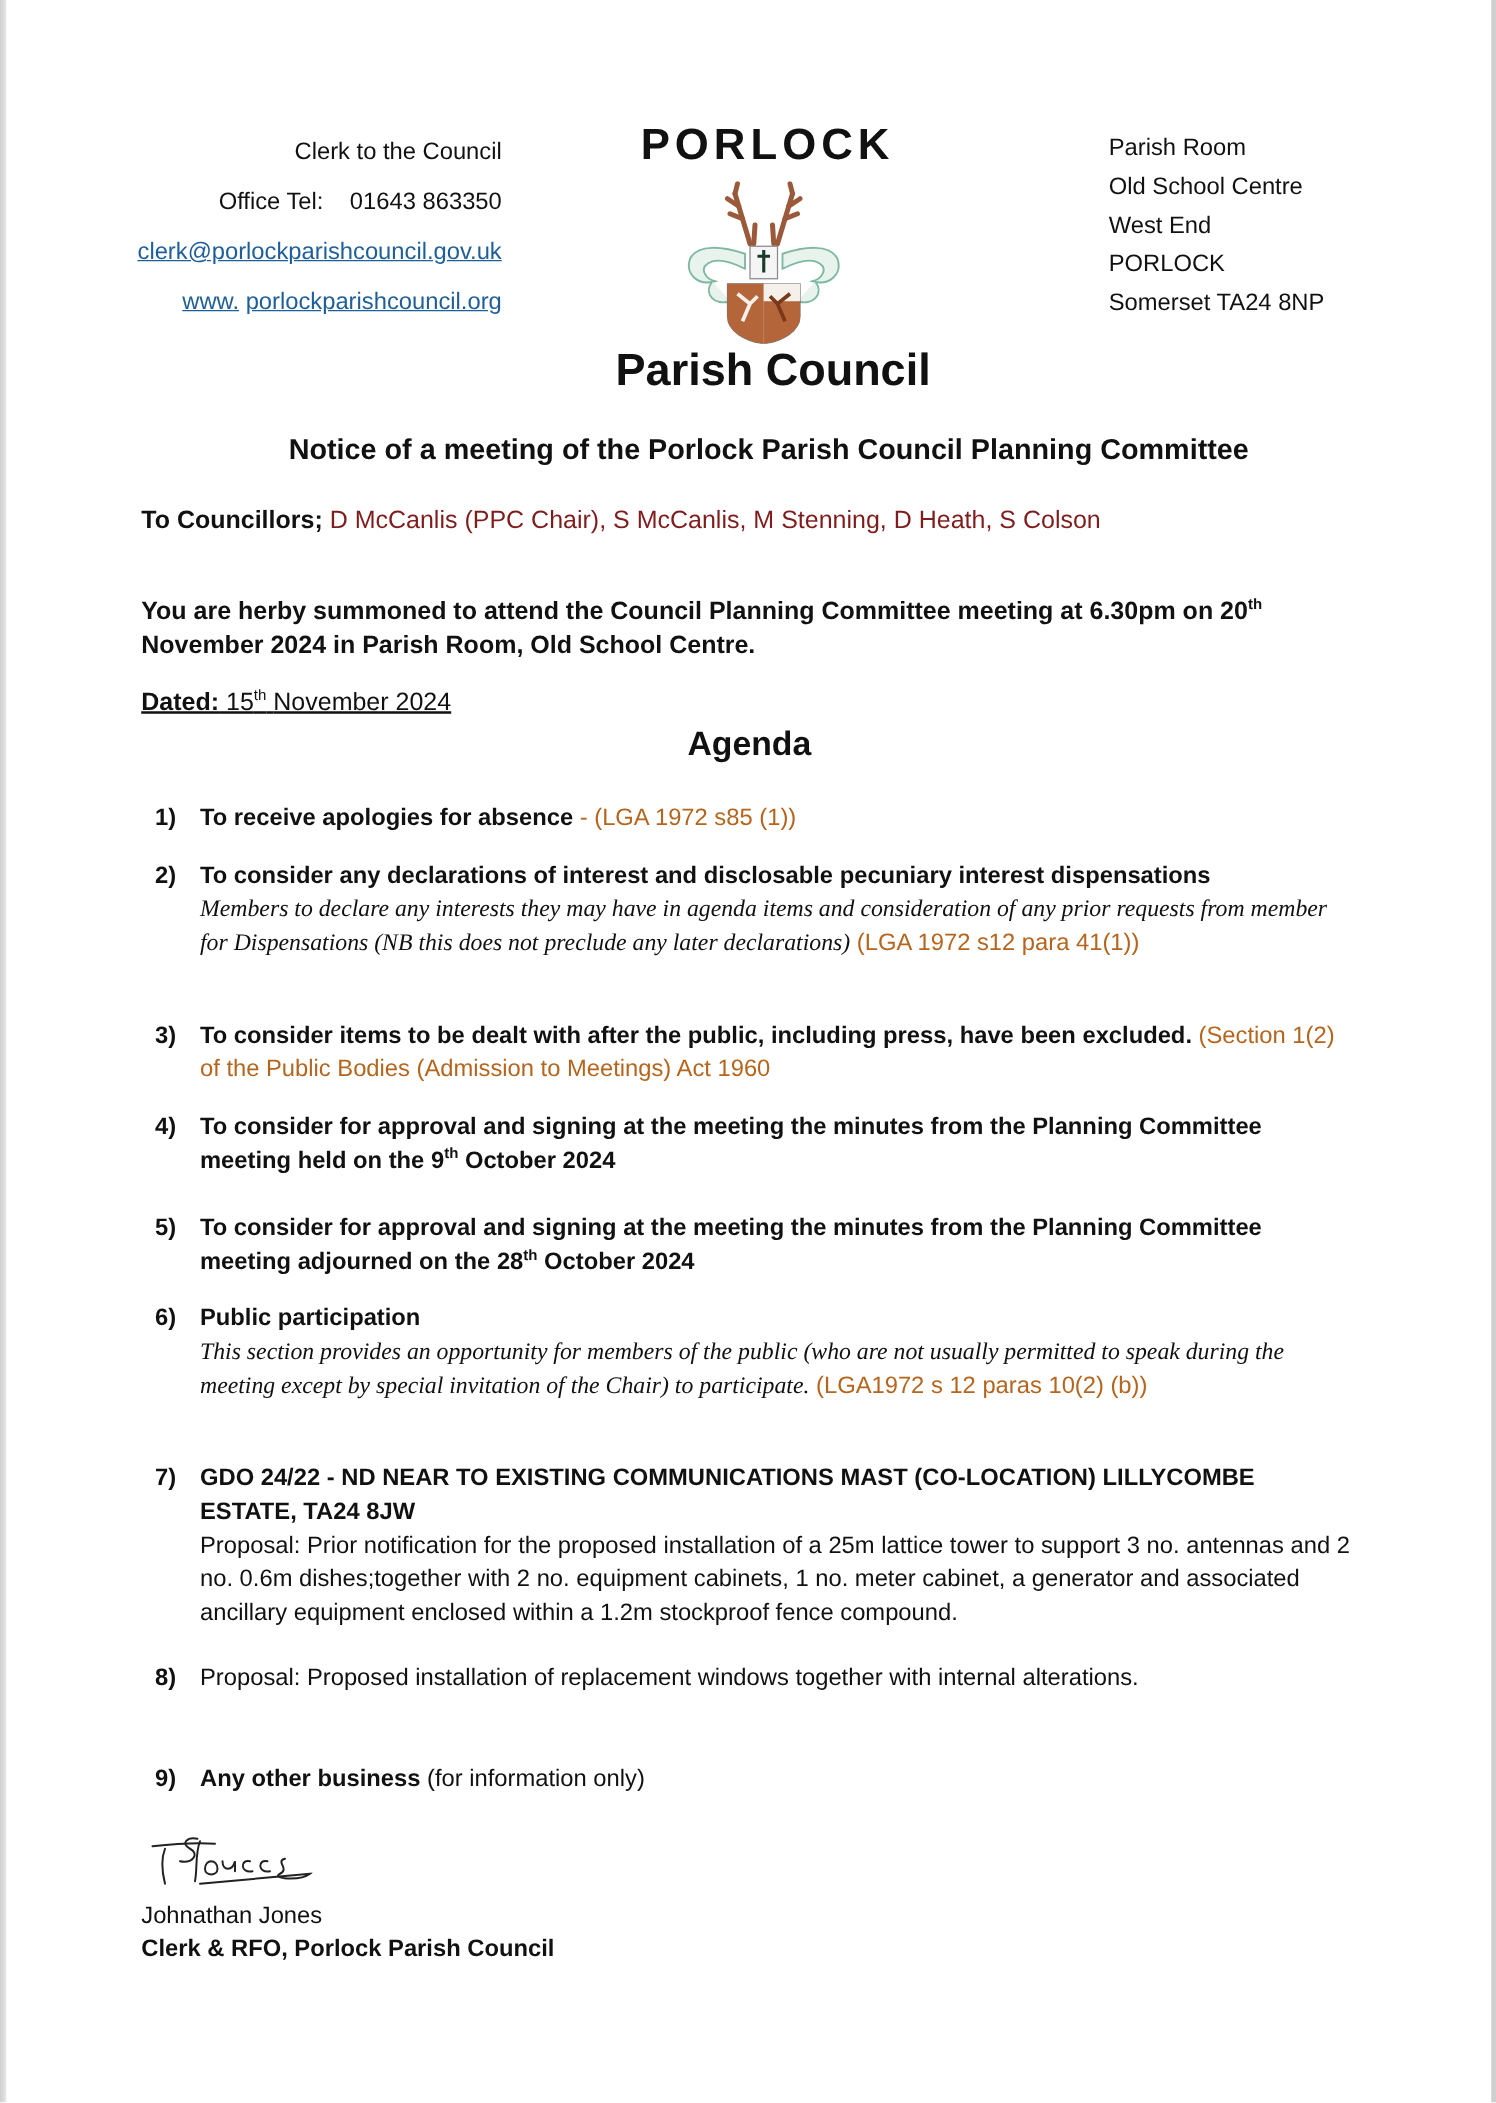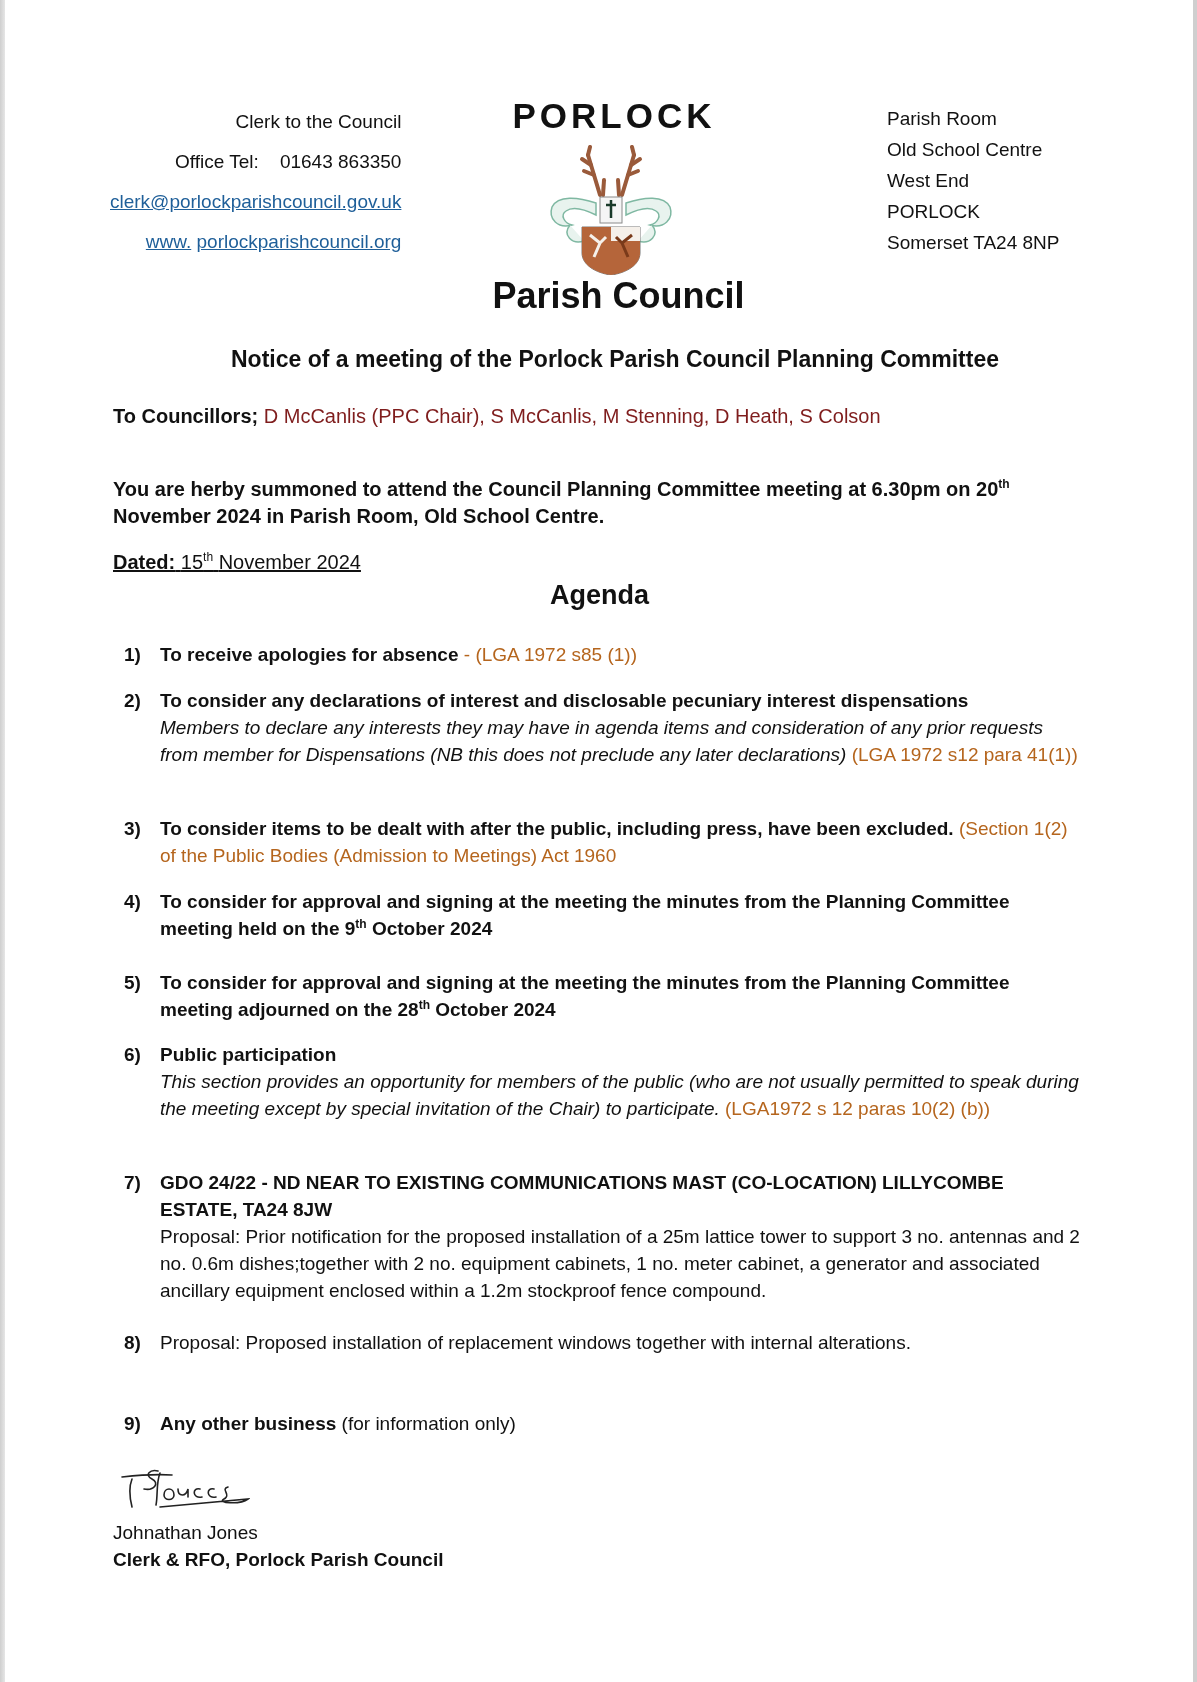--- a/index.html
+++ b/index.html
@@ -25,21 +25,21 @@
     .body-block { position: absolute; left: 113px; width: 980px; font-size: 20px; line-height: 27px; }
     .gray { color: #7f1d1d; }
     sup { font-size: 12px; line-height: 0; }
 
     .agenda-title { position: absolute; left: 0; width: 1199px; top: 580px; text-align: center; font-size: 27px; font-weight: bold; }
 
     .item { position: absolute; left: 124px; width: 960px; font-size: 19px; line-height: 27px; }
     .item .num { position: absolute; left: 0; top: 0; font-weight: bold; }
     .item .content { margin-left: 36px; }
     .b { font-weight: bold; }
-    .i { font-style: italic; }
+    .i { font-style: italic; font-family: Liberation Serif, serif; }
     .ref { color: #b5651d; }
 
     .sig { position: absolute; left: 120px; top: 1465px; width: 130px; height: 48px; }
     .signer { position: absolute; left: 113px; top: 1519px; font-size: 19px; line-height: 27px; }
   </style>
 </head>
 <body>
 
 <div class="edge-left"></div>
 <div class="edge-right"></div>

